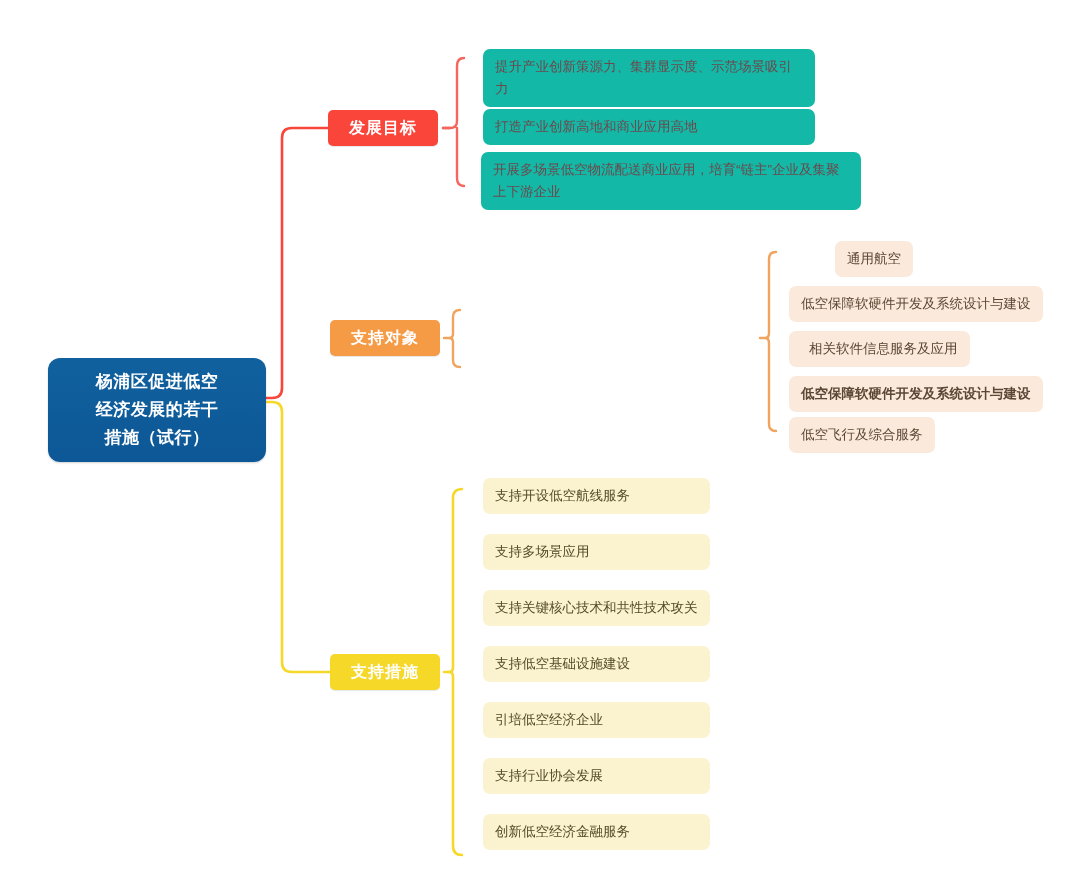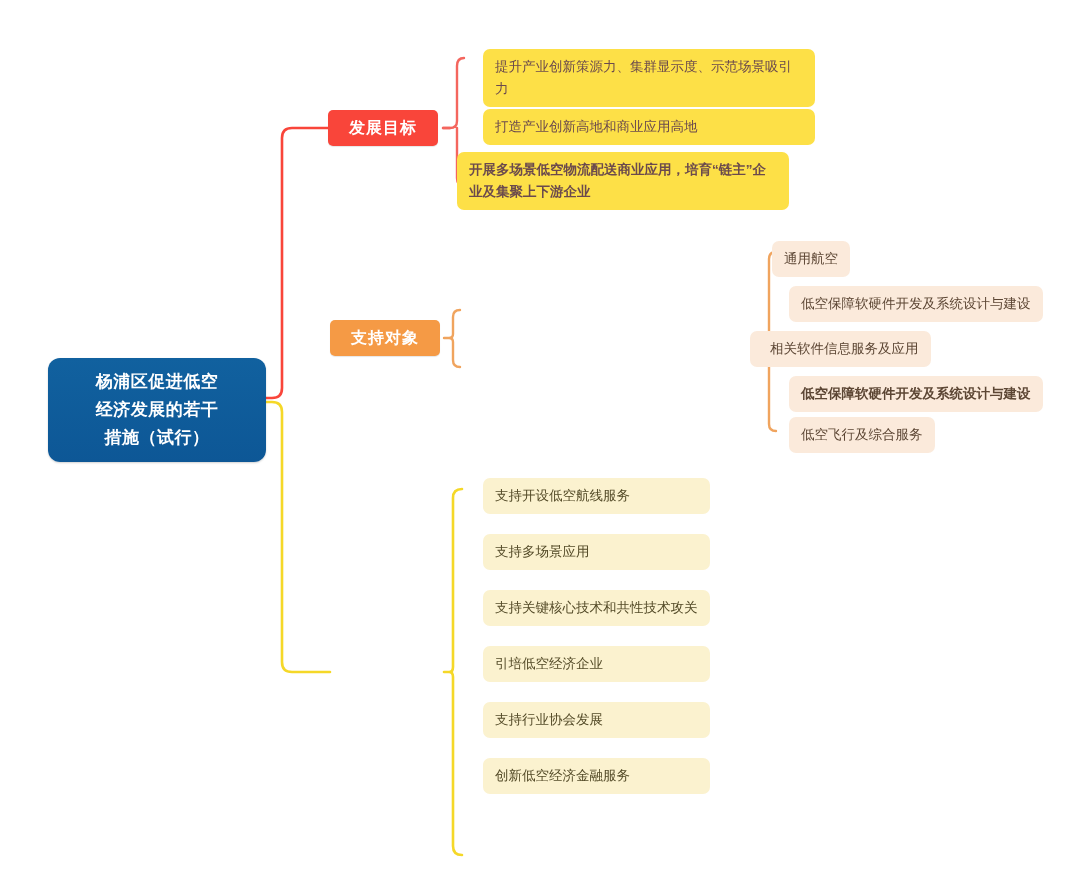--- a/index.html
+++ b/index.html
@@ -65,36 +65,36 @@
 
   
   .chip {
     border-radius: 7px;
     font-size: 13.5px;
     line-height: 22px;
     color: #4a3a35;
     padding: 7px 12px;
     display: block;
   }
-  .chip-pink   { background: #fde047; color: #6b4a4d; }
+  .chip-pink   { background: #14b8a6; color: #6b4a4d; }
   .chip-cream  { background: #fbeadb; color: #5c4634; }
   .chip-yellow { background: #fbf2cf; color: #544b28; }
 
   
   .g1 { position:absolute; left: 483px; top: 49px;  width: 332px; }
   .g2 { position:absolute; left: 483px; top: 109px; width: 332px; }
-  .g3 { position:absolute; left: 457px; top: 152px; width: 332px; font-weight: bold; }
+  .g3 { position:absolute; left: 481px; top: 152px; width: 380px; }
 
   
   .t0 { position:absolute; left: 483px; top: 325px; width: 276px; white-space: nowrap; }
 
   
-  .s1 { position:absolute; left: 772px; top: 241px; }
+  .s1 { position:absolute; left: 835px; top: 241px; }
   .s2 { position:absolute; left: 789px; top: 286px; }
-  .s3 { position:absolute; left: 750px; top: 331px; padding-left: 20px; }
+  .s3 { position:absolute; left: 789px; top: 331px; padding-left: 20px; }
   .s4 { position:absolute; left: 789px; top: 376px; font-weight: bold; }
   .s5 { position:absolute; left: 789px; top: 417px; text-align: center; }
   .chip-inline { display: inline-block; white-space: nowrap; }
 
   
   .m-col { position: absolute; left: 483px; top: 478px; }
   .m-col .chip { margin-bottom: 20px; white-space: nowrap; }
 </style>
 </head>
 <body>
@@ -138,24 +138,28 @@
     <span>支持对象</span>
   </div>
 
 
   <div class="chip chip-cream chip-inline s1">通用航空</div>
   <div class="chip chip-cream chip-inline s2">低空保障软硬件开发及系统设计与建设</div>
   <div class="chip chip-cream chip-inline s3">相关软件信息服务及应用</div>
   <div class="chip chip-cream chip-inline s4">低空保障软硬件开发及系统设计与建设</div>
   <div class="chip chip-cream chip-inline s5">低空飞行及综合服务</div>
 
+  <div class="node badge badge-measures">
+    <span>支持措施</span>
+  </div>
 
   <div class="m-col">
     <div class="chip chip-yellow">支持开设低空航线服务</div>
     <div class="chip chip-yellow">支持多场景应用</div>
     <div class="chip chip-yellow">支持关键核心技术和共性技术攻关</div>
+    <div class="chip chip-yellow">支持低空基础设施建设</div>
     <div class="chip chip-yellow">引培低空经济企业</div>
     <div class="chip chip-yellow">支持行业协会发展</div>
     <div class="chip chip-yellow">创新低空经济金融服务</div>
 
   </div>
 
 </div>
 
 </body></html>

